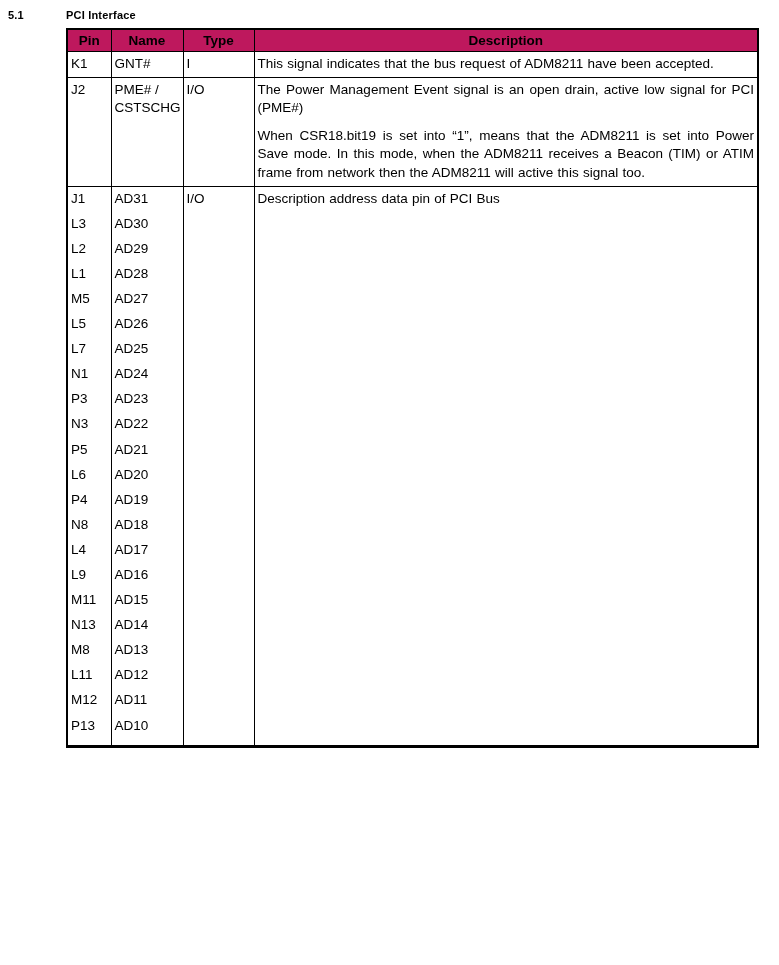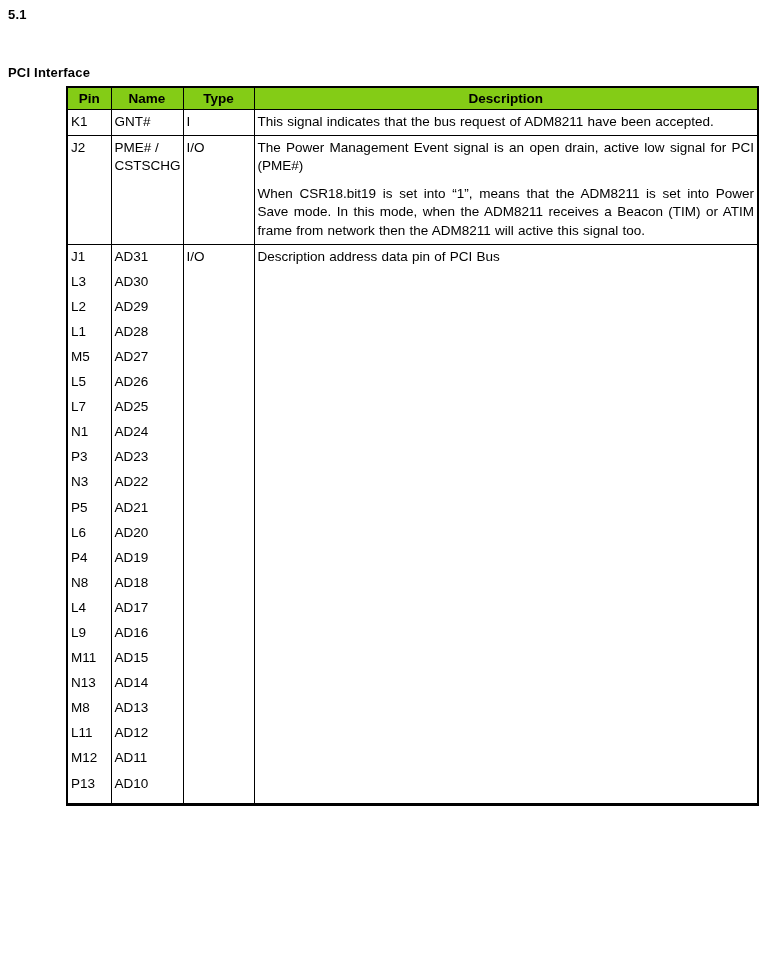--- a/index.html
+++ b/index.html
@@ -15,25 +15,24 @@
   }
   .page {
     position: relative;
     width: 779px;
     height: 965px;
   }
   .section-heading {
     display: flex;
     align-items: baseline;
     font-weight: bold;
-    font-size: 13px;
+    font-size: 11px;
     line-height: 18px;
     margin: 6px 0 4px 8px;
     letter-spacing: 0.2px;
-    flex-direction: column;
   }
   .section-number {
     width: 58px;
     flex: 0 0 58px;
   }
   table.pin-table {
     border-collapse: collapse;
     margin-left: 66px;
     width: 691px;
     table-layout: fixed;
@@ -43,21 +42,21 @@
   }
   table.pin-table th,
   table.pin-table td {
     border: 1px solid #000;
     vertical-align: top;
     padding: 3px 3px;
     line-height: 18.6px;
     overflow: hidden;
   }
   table.pin-table th {
-    background: #84cc16;
+    background: #be185d;
     font-weight: bold;
     text-align: center;
     font-size: 13.5px;
     padding: 2px 2px;
     line-height: 17px;
   }
   td.cell-desc {
     text-align: justify;
     padding: 3px 4px 3px 4px;
     word-spacing: 0.5px;

